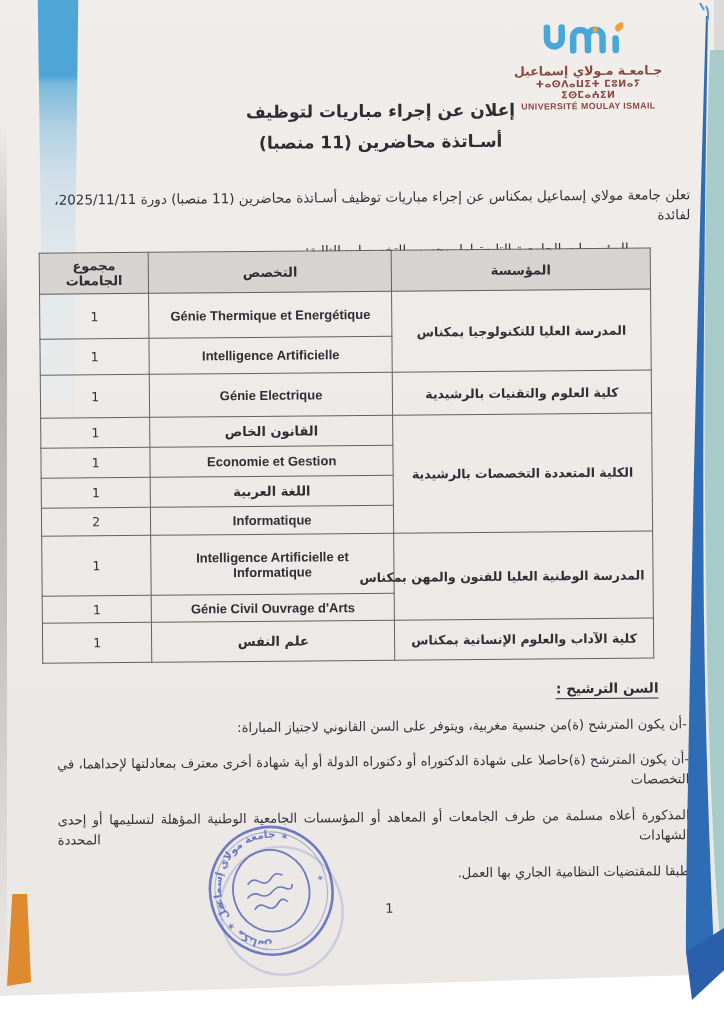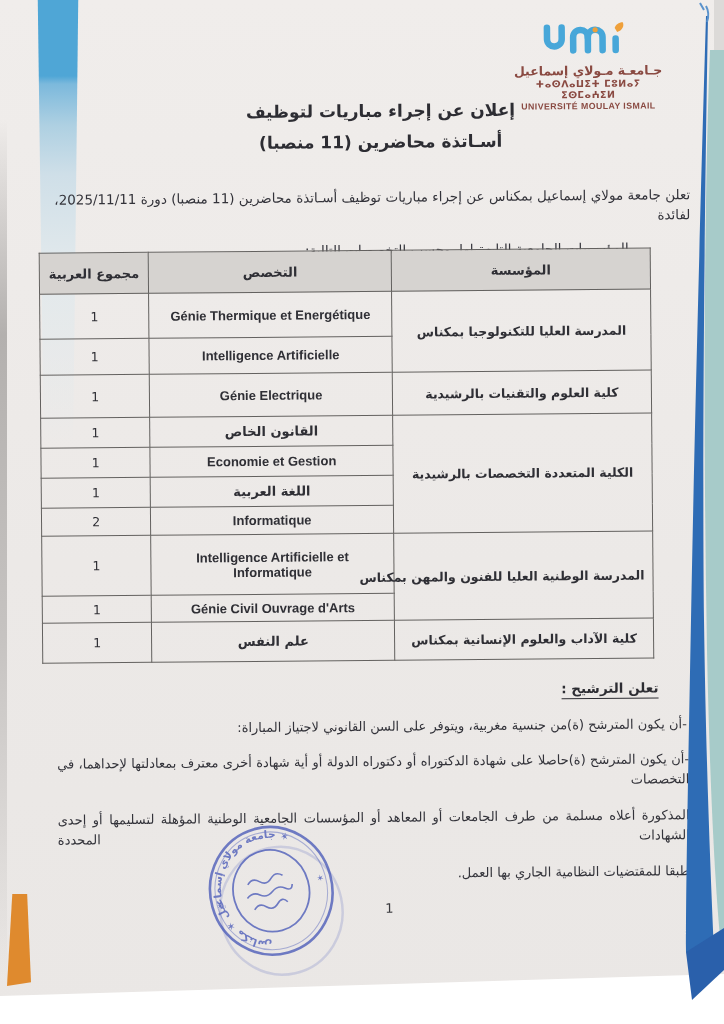--- a/index.html
+++ b/index.html
@@ -97,21 +97,21 @@
   <table class="jobs">
     <colgroup>
         <col class="col-inst">
         <col class="col-spec">
         <col class="col-pos">
       </colgroup>
     <tbody>
         <tr style="height:37px;">
       <th>المؤسسة</th>
       <th>التخصص</th>
-      <th>مجموع العربية</th>
+      <th>مجموع الجامعات</th>
     </tr>
     <tr style="height:45px;">
       <td class="inst" rowspan="2">المدرسة العليا للتكنولوجيا بمكناس</td>
       <td class="spec-fr">Génie Thermique et Energétique</td>
       <td class="pos">1</td>
     </tr>
     <tr style="height:36px;">
       <td class="spec-fr">Intelligence Artificielle</td>
       <td class="pos">1</td>
     </tr>
@@ -148,21 +148,21 @@
     </tr>
     <tr style="height:40px;">
       <td class="inst">كلية الآداب والعلوم الإنسانية بمكناس</td>
       <td class="spec-ar">علم النفس</td>
       <td class="pos">1</td>
     </tr>
   </tbody>
     </table>
 
   <div class="cond-h">
-    <span>تعلن الترشيح :</span>
+    <span>السن الترشيح :</span>
   </div>
   <div class="cond-1">-أن يكون المترشح (ة)من جنسية مغربية، ويتوفر على السن القانوني لاجتياز المباراة:</div>
   <div class="cond-2">
     <div class="jl" style="margin-top:0;">-أن يكون المترشح (ة)حاصلا على شهادة الدكتوراه أو دكتوراه الدولة أو أية شهادة أخرى معترف بمعادلتها لإحداهما، في التخصصات</div>
     <div class="jl">المذكورة أعلاه مسلمة من طرف الجامعات أو المعاهد أو المؤسسات الجامعية الوطنية المؤهلة لتسليمها أو إحدى الشهادات المحددة</div>
     <div class="rl">طبقا للمقتضيات النظامية الجاري بها العمل.</div>
   </div>
 
   <svg class="stamp" viewBox="0 0 182 190">
     <defs>

